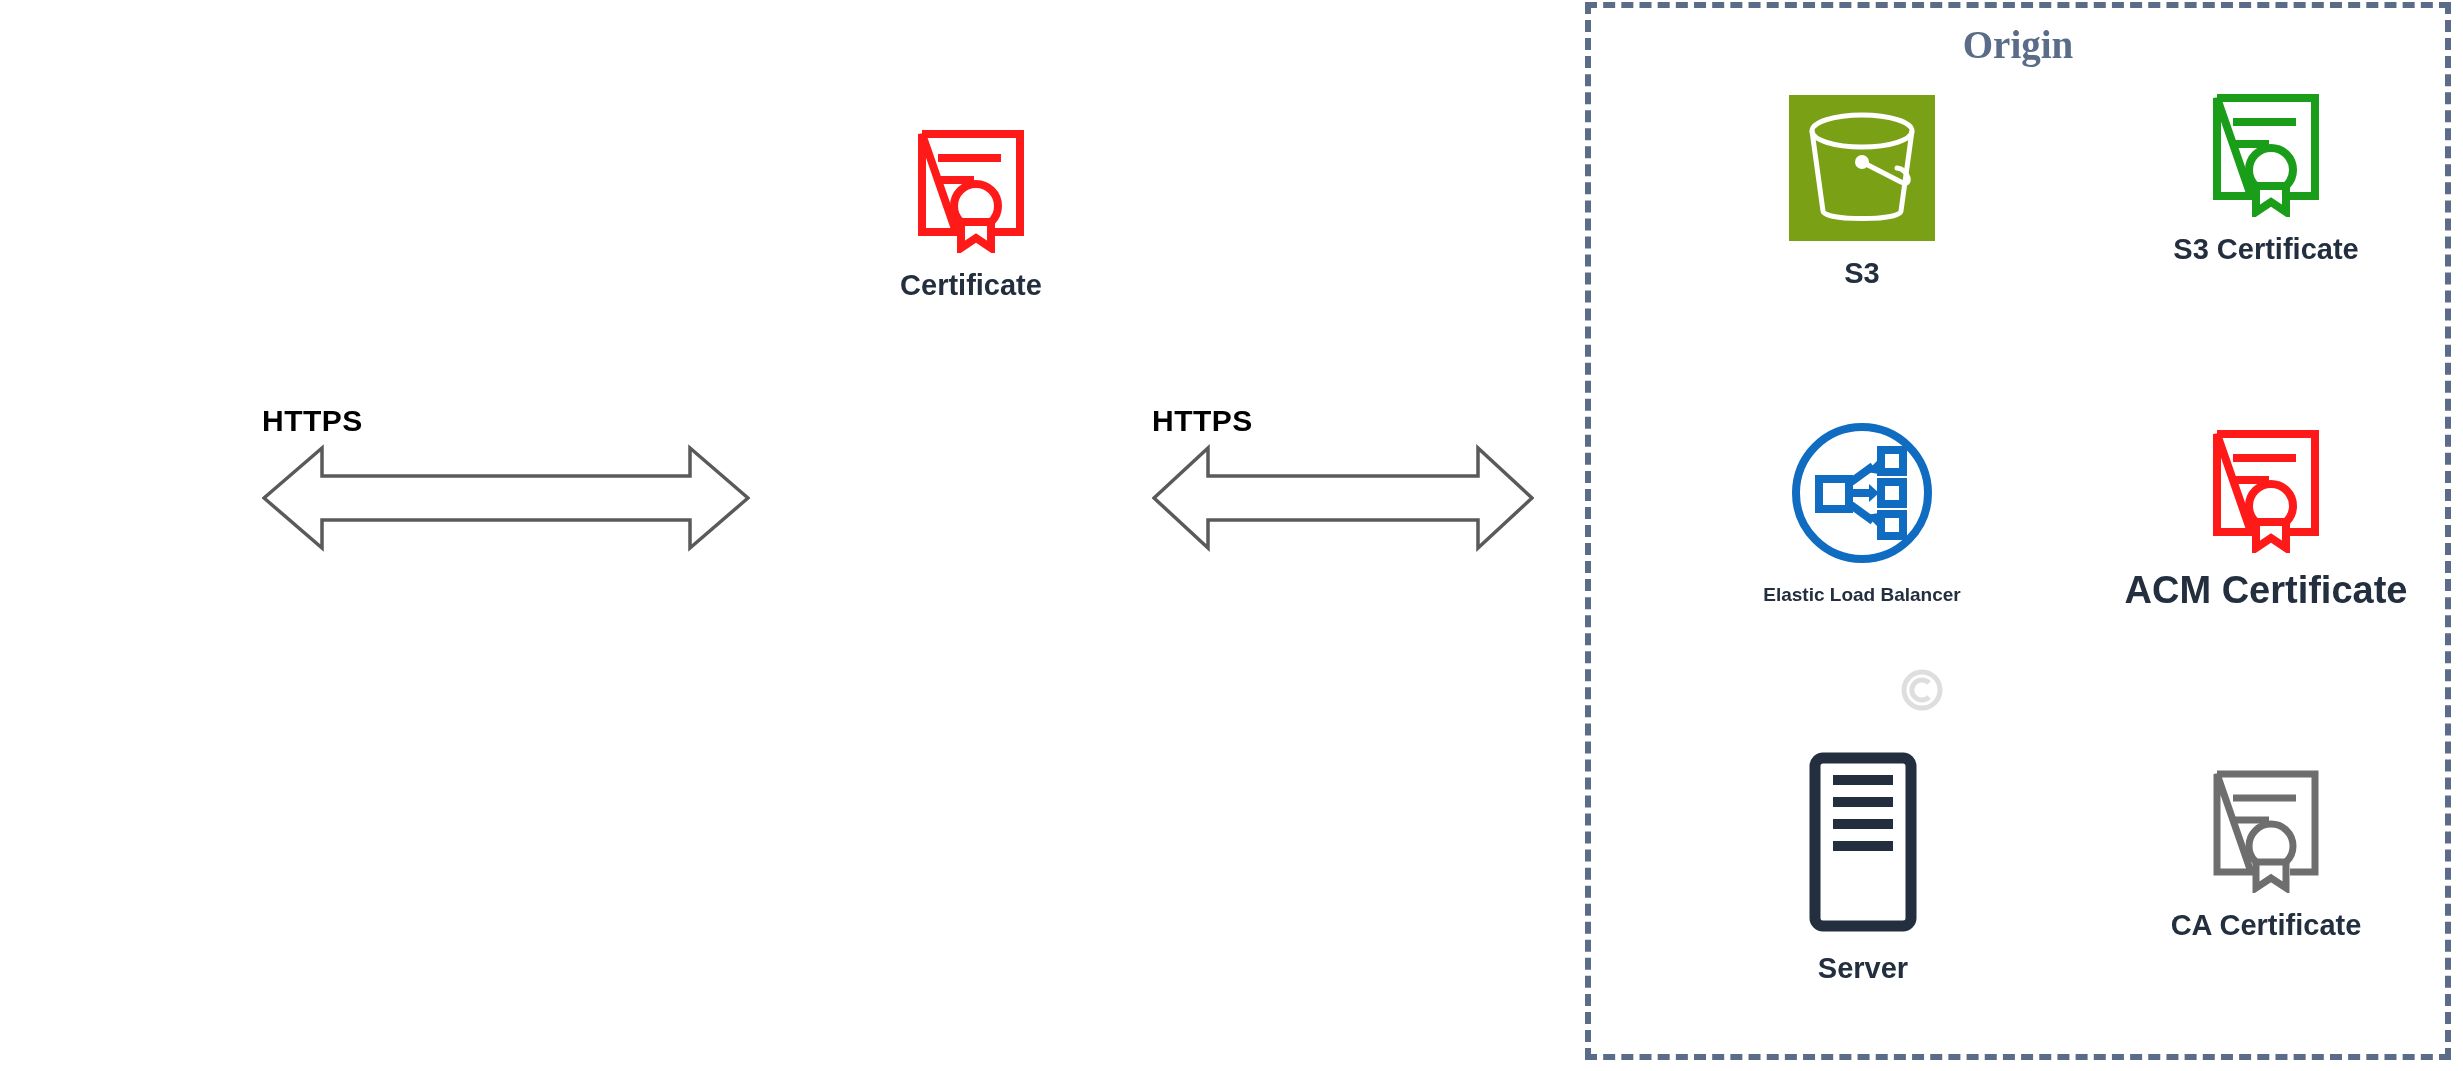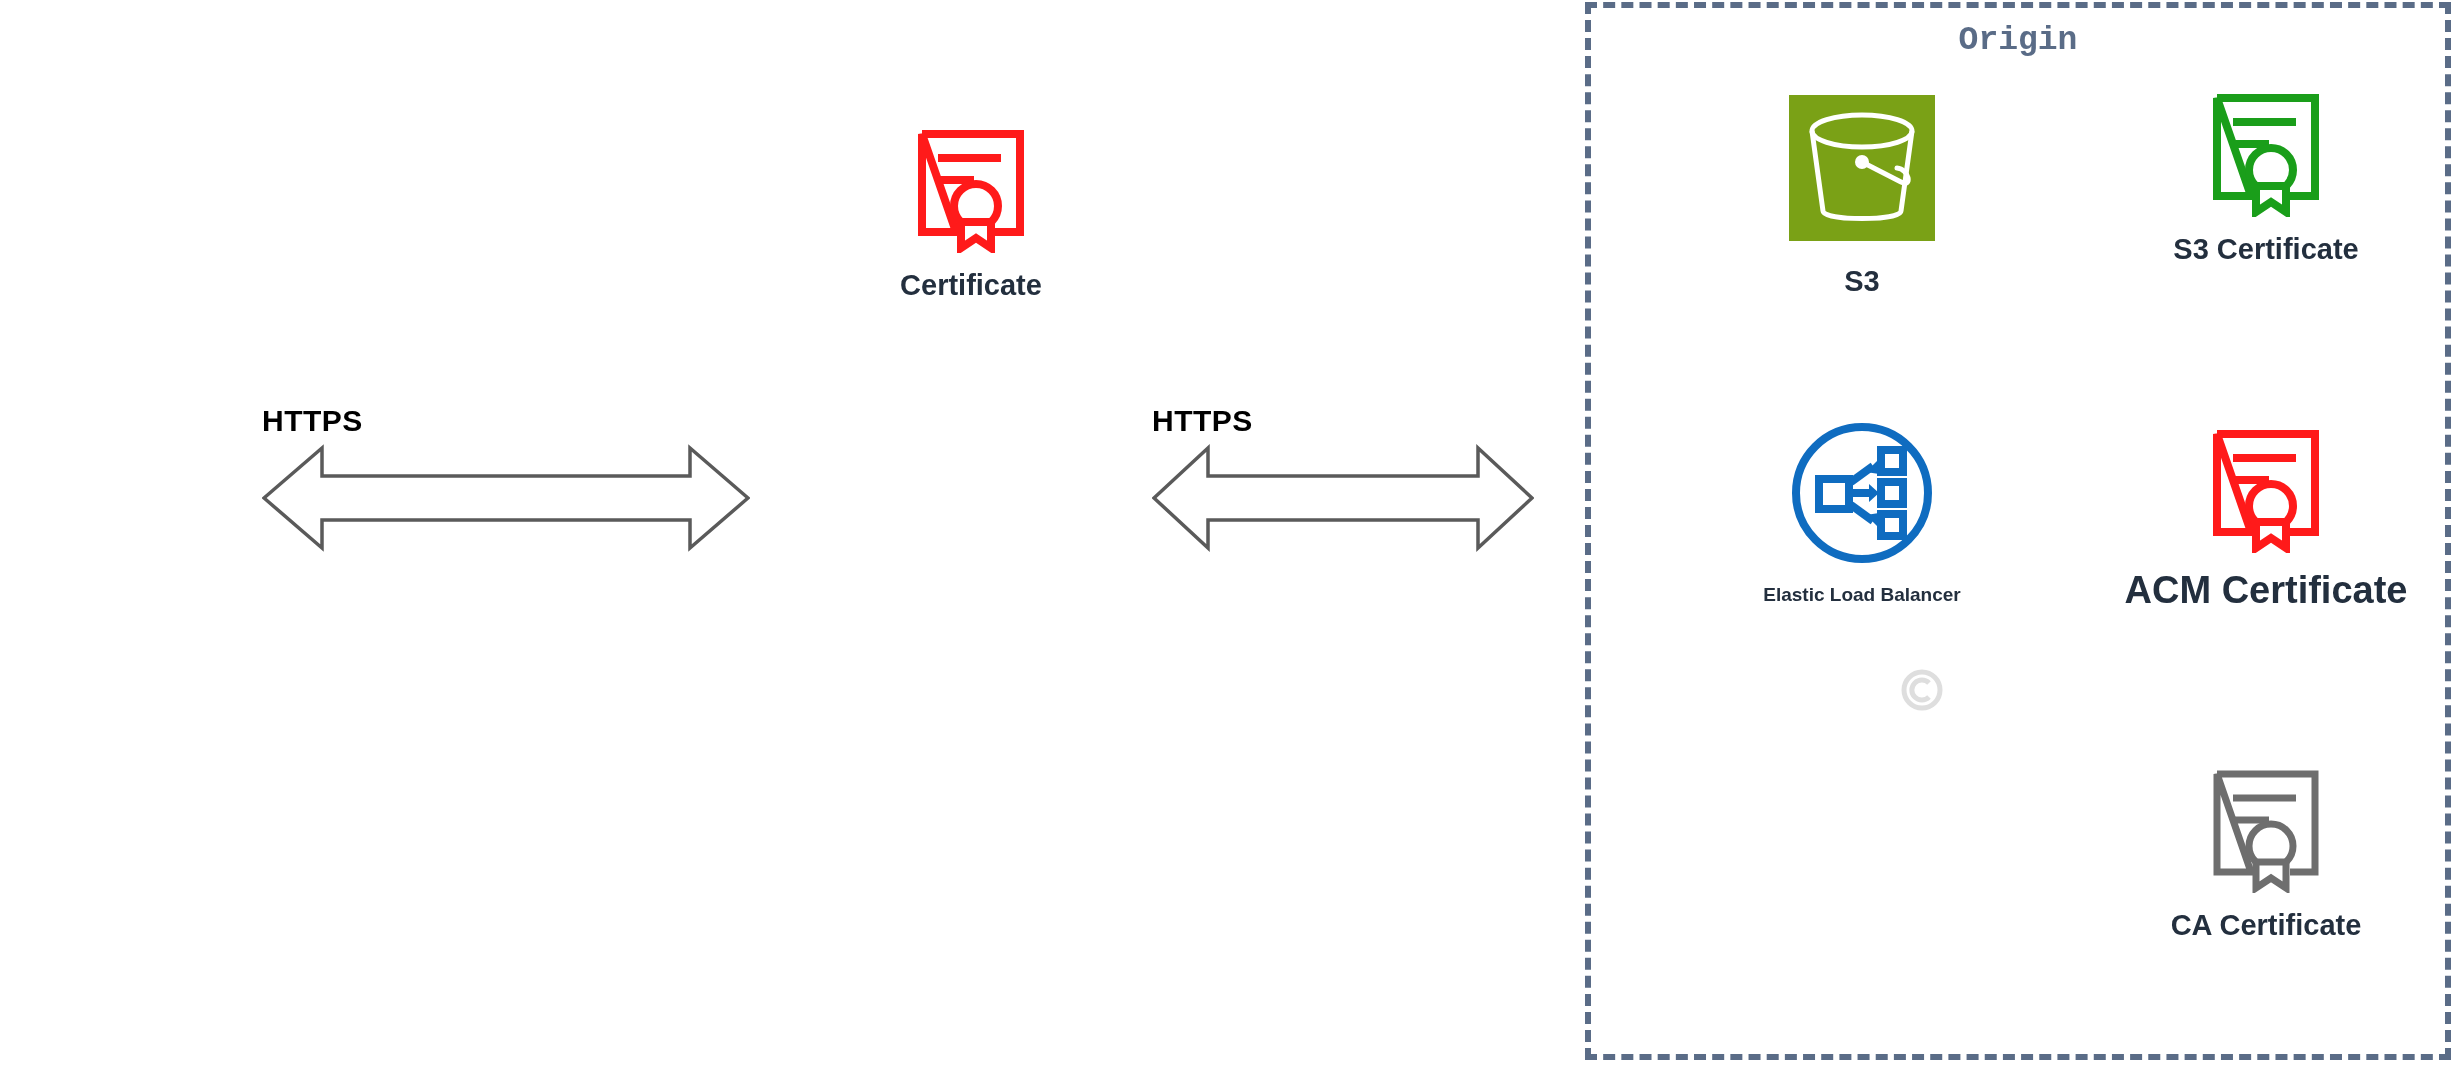--- a/index.html
+++ b/index.html
@@ -73,29 +73,29 @@
     height: 1058px;
     border: 6px dashed #5A6C87;
     box-sizing: border-box;
   }
   #origin-title {
     position: absolute;
     left: 1585px;
     top: 22px;
     width: 866px;
     text-align: center;
-    font-family: Liberation Mono, monospace;
-    font-weight: bold;
-    font-size: 33px;
+    font-family: Liberation Serif, serif;
+    font-weight: bold;
+    font-size: 39px;
     color: #5A6C87;
   }
 
   
   #s3-node { left: 1762px; top: 95px; width: 200px; }
-  #s3-node .node-label { font-size: 29px; margin-top: 20px; }
+  #s3-node .node-label { font-size: 29px; margin-top: 12px; }
 
   #s3-certificate-node { left: 2155px; top: 92px; width: 222px; }
   #s3-certificate-node .node-label { font-size: 29px; margin-top: 12px; }
 
   #elb-node { left: 1762px; top: 420px; width: 200px; }
   #elb-node .node-label { font-size: 19px; margin-top: 14px; }
 
   #acm-certificate-node { left: 2155px; top: 428px; width: 222px; }
   #acm-certificate-node .node-label { font-size: 38px; margin-top: 12px; }
 
@@ -213,20 +213,32 @@
         <path d="M 6 6 L 104 6 L 104 104 L 79 104 M 40 104 L 6 104 L 6 6 Z" fill="none" stroke="#FF1A1A" stroke-width="8"></path>
         <line x1="22" y1="30" x2="85" y2="30" stroke="#FF1A1A" stroke-width="8"></line>
         <line x1="22" y1="52" x2="58" y2="52" stroke="#FF1A1A" stroke-width="8"></line>
         <circle cx="60" cy="78" r="22" fill="#ffffff" stroke="#FF1A1A" stroke-width="8"></circle>
         <path d="M 45 94 L 45 120 L 60 110 L 75 120 L 75 94 Z" fill="#ffffff" stroke="#FF1A1A" stroke-width="8" stroke-linejoin="miter"></path>
       </svg>
     </span>
     <div class="node-label">ACM Certificate</div>
   </div>
 
+  <div class="node" id="server-node">
+    <span class="node-icon">
+      <svg width="108" height="180" viewBox="0 0 108 180" xmlns="http://www.w3.org/2000/svg">
+        <rect x="6" y="6" width="96" height="168" rx="8" ry="8" fill="none" stroke="#232F3E" stroke-width="11"></rect>
+        <line x1="24" y1="28" x2="84" y2="28" stroke="#232F3E" stroke-width="10"></line>
+        <line x1="24" y1="50" x2="84" y2="50" stroke="#232F3E" stroke-width="10"></line>
+        <line x1="24" y1="72" x2="84" y2="72" stroke="#232F3E" stroke-width="10"></line>
+        <line x1="24" y1="94" x2="84" y2="94" stroke="#232F3E" stroke-width="10"></line>
+      </svg>
+    </span>
+    <div class="node-label">Server</div>
+  </div>
 
   <div class="node" id="ca-certificate-node">
     <span class="node-icon">
       <svg width="110" height="125" viewBox="0 0 110 125" xmlns="http://www.w3.org/2000/svg">
         <path d="M 6 6 L 104 6 L 104 104 L 79 104 M 40 104 L 6 104 L 6 6 Z" fill="none" stroke="#6E6E6E" stroke-width="7"></path>
         <line x1="22" y1="30" x2="85" y2="30" stroke="#6E6E6E" stroke-width="7"></line>
         <line x1="22" y1="52" x2="58" y2="52" stroke="#6E6E6E" stroke-width="7"></line>
         <circle cx="60" cy="78" r="22" fill="#ffffff" stroke="#6E6E6E" stroke-width="7"></circle>
         <path d="M 45 94 L 45 120 L 60 110 L 75 120 L 75 94 Z" fill="#ffffff" stroke="#6E6E6E" stroke-width="7" stroke-linejoin="miter"></path>
       </svg>

